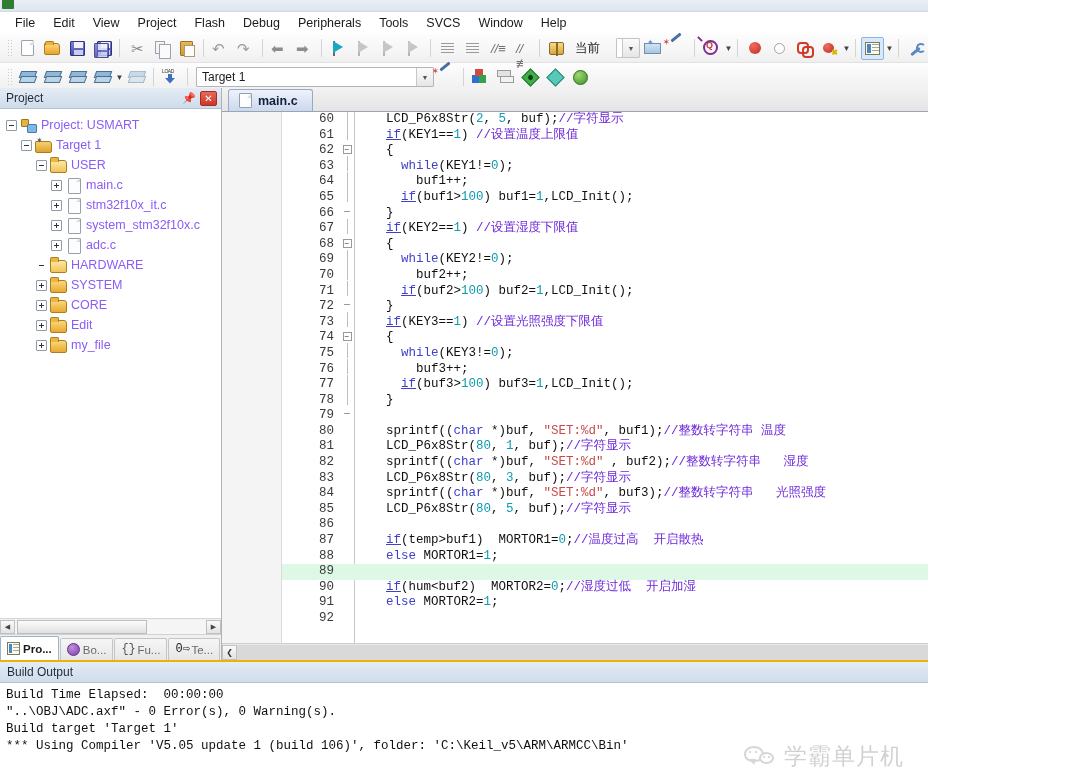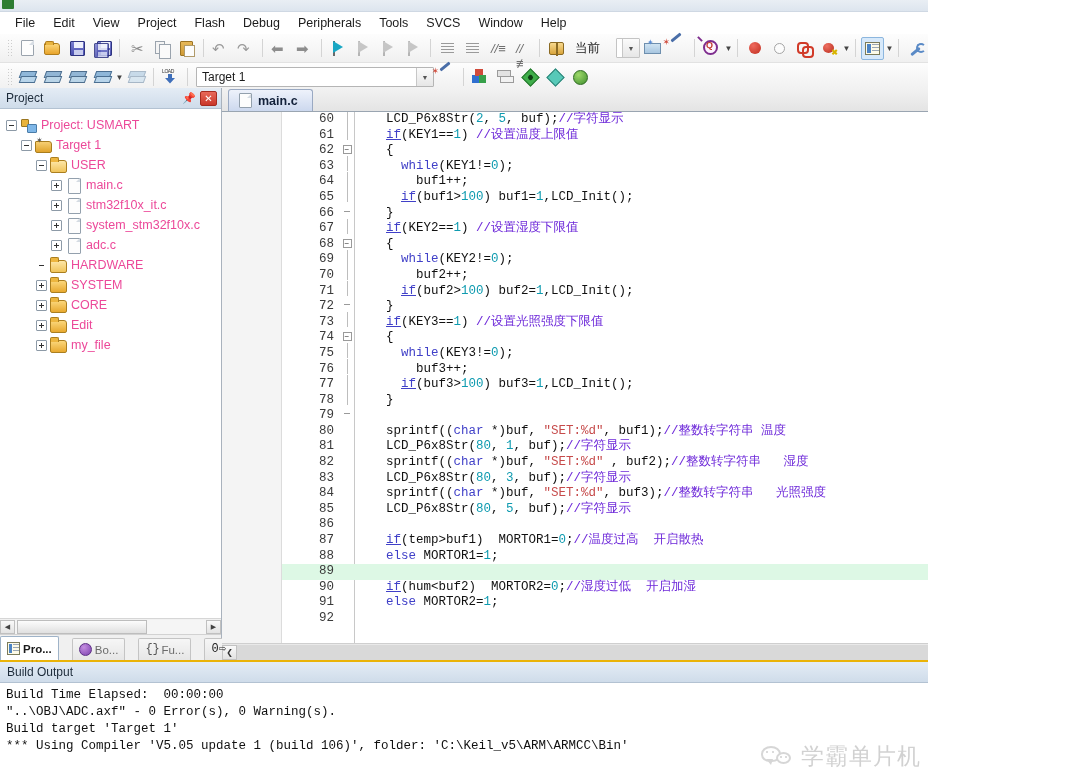--- a/index.html
+++ b/index.html
@@ -166,21 +166,21 @@
     width: 16px; height: 16px; display:flex; align-items:center; justify-content:center;
     font-size: 11px; color: #334; margin-right: 3px;
   }
   .pp-close {
     width: 17px; height: 15px; margin-right: 4px;
     background: linear-gradient(#e8695a, #c9372a); border: 1px solid #a52b20;
     color: #fff; font-size: 10px; display:flex; align-items:center; justify-content:center;
     border-radius: 2px;
   }
   .tree { flex: 1; overflow: hidden; padding: 6px 0 0 4px; background:#fff; }
-  .tnode { display: flex; align-items: center; height: 20px; font-size: 12.5px; color: #ec4899; white-space: nowrap; }
+  .tnode { display: flex; align-items: center; height: 20px; font-size: 12.5px; color: #8b5cf6; white-space: nowrap; }
   .expander {
     width: 11px; height: 11px; border: 1px solid #8d9aa7; background: #fff;
     margin-right: 3px; position: relative; flex: 0 0 auto; border-radius:1px;
   }
   .expander:before { content: ""; position: absolute; left: 2px; top: 4px; width: 5px; height: 1px; background: #333; }
   .expander.plus:after { content: ""; position: absolute; left: 4px; top: 2px; width: 1px; height: 5px; background: #333; }
   .expander.none { border-color: transparent; background: transparent; }
   .tico { width: 17px; height: 16px; position: relative; margin-right: 4px; flex: 0 0 auto; }
   .tlabel { line-height: 16px; }
   .ico-proj:before { content:""; position:absolute; left:1px; top:2px; width:6px; height:6px; background:#e8b33c; border:1px solid #9a7620; border-radius:1px;}
@@ -199,21 +199,21 @@
   }
   .hs-arrow { width:15px; height:14px; background: linear-gradient(#fafafa,#e3e3e3); border:1px solid #c0c0c0; display:flex; align-items:center; justify-content:center; font-size:7px; color:#444;}
   .hs-track { flex:1; background:#f5f5f5; height:14px; position:relative; }
   .hs-thumb { position:absolute; left:2px; top:0; width:130px; height:14px; background:linear-gradient(#fcfcfc,#e0e0e0); border:1px solid #bdbdbd;}
 
   .pp-tabs { height: 26px; display:flex; align-items:flex-end; background:#f0f0f0; border-top:1px solid #d2d2d2;}
   .pp-tab {
     height: 22px; display:flex; align-items:center; gap:3px;
     padding: 0 6px; font-size: 11.5px; color:#6b6b6b;
     border:1px solid #c4c4c4; border-bottom:none; background: linear-gradient(#f6f6f6,#e6e6e6);
-    margin-right:13px; border-radius:2px 2px 0 0;
+    margin-right:1px; border-radius:2px 2px 0 0;
   }
   .pp-tab.active { background:#fff; color:#1b1b1b; height:24px; font-weight:bold; border-color:#9fb3c8;}
   .tabico { width:13px; height:13px; position:relative; flex:0 0 auto;}
   .ti-proj { background:#fdfbe8; border:1px solid #7b7b5a;}
   .ti-proj:before { content:""; position:absolute; left:1px; top:1px; width:3px; height:9px; background:#4c84c4;}
   .ti-proj:after { content:""; position:absolute; left:5px; top:1px; width:6px; height:9px; background-image:linear-gradient(#9aa7b5 1px, transparent 1px); background-size:100% 3px;}
   .ti-book { border-radius:50%; background: radial-gradient(circle at 35% 30%, #c48ee0, #7b3fae); border:1px solid #5d2f85;}
   .ti-fn { font-size:12px; color:#555; font-family:"Liberation Mono", monospace; line-height:13px;}
   .ti-tmpl { font-size:12px; color:#222; font-family:"Liberation Mono", monospace; line-height:13px;}
 
@@ -279,21 +279,21 @@
     background: linear-gradient(#e4ecf5, #cfdcea);
     border-bottom: 1px solid #b3c2d2;
     font-size: 12px; color: #1d2b3a;
   }
   .bp-body { flex: 1; padding: 4px 10px 0 6px; position: relative; overflow:hidden; background:#fff;}
   .bp-line {
     font-family: "Liberation Mono", monospace; font-size: 12.5px;
     color: #111; white-space: pre; line-height: 17px;
   }
   .watermark {
-    position: absolute; right: 7px; bottom: 6px;
+    position: absolute; right: 24px; bottom: 6px;
     display: flex; align-items: center; gap: 10px;
     opacity: .40; pointer-events: none;
   }
   .wm-text {
     font-size: 23px; color: #8e8e8e; letter-spacing: 1px;
     font-family: "Liberation Sans", sans-serif;
   }
   .wm-logo { position: relative; width: 30px; height: 24px; }
   .wm-logo .b1 {
     position: absolute; left: 0; top: 1px; width: 20px; height: 16px;

